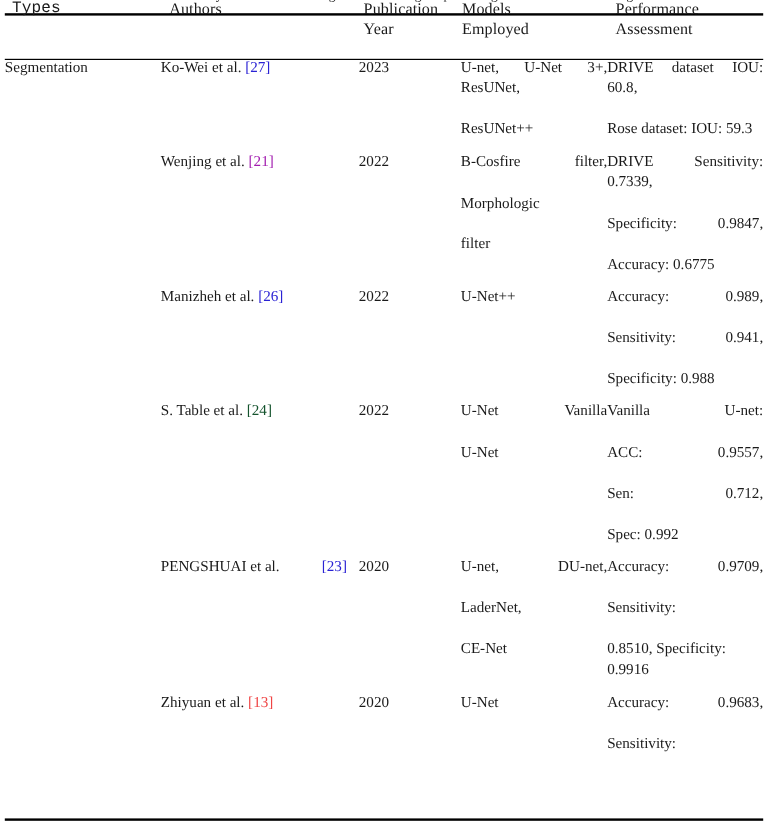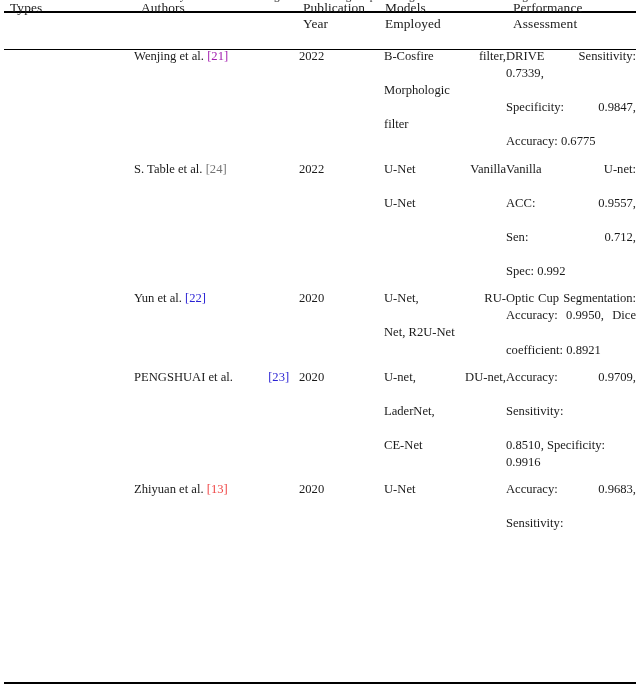--- a/index.html
+++ b/index.html
@@ -75,21 +75,21 @@
     font-weight: bold;
     font-size: 13.4px;
     line-height: 16.4px;
     text-align: left;
     height: 37px;
     padding-top: 4px;
     box-sizing: border-box;
     letter-spacing: 0.1px;
   }
   thead th .hwrap { display: block; }
-  thead th.h-types  { padding-left: 6px; }
+  thead th.h-types  { padding-left: 6px; font-family: Liberation Mono, monospace; }
   thead th.h-auth   { padding-left: 7px; }
   thead th.h-year   { padding-left: 4px; }
   thead th.h-models { padding-left: 1px; }
   thead th.h-perf   { padding-left: 7px; }
 
   tbody tr.datarow > td {
     font-size: 12.6px;
     line-height: 17.1px;
     padding-top: 10px;
     padding-bottom: 0;
@@ -172,64 +172,77 @@
           <span class="hwrap">Employed</span>
         </th>
         <th class="h-perf">
           <span class="hwrap">Performance</span>
           <span class="hwrap">Assessment</span>
         </th>
       </tr>
     </thead>
     <tbody id="table-body">
         <tr class="datarow">
+          <td class="t-types">Segmentation</td>
+          <td class="t-auth"><span>Ko-Wei et al. </span><span class="cite" style="color: rgb(42, 34, 212);">[27]</span></td>
+          <td class="t-year">2023</td>
+          <td class="t-models">
+            <span class="just-line">U-net, U-Net 3+, ResUNet,</span>
+            <span class="last-line">ResUNet++</span>
+          </td>
+          <td class="t-perf">
+            <span class="just-line">DRIVE dataset IOU: 60.8,</span>
+            <span class="last-line">Rose dataset: IOU: 59.3</span>
+          </td>
+        </tr>
+        <tr class="datarow">
           <td class="t-types"></td>
           <td class="t-auth"><span>Wenjing et al. </span><span class="cite" style="color: #a21caf;">[21]</span></td>
           <td class="t-year">2022</td>
           <td class="t-models">
             <span class="just-line">B-Cosfire filter,</span>
             <span class="just-line">Morphologic</span>
             <span class="last-line">filter</span>
           </td>
           <td class="t-perf">
             <span class="just-line">DRIVE Sensitivity: 0.7339,</span>
             <span class="just-line">Specificity: 0.9847,</span>
             <span class="last-line">Accuracy: 0.6775</span>
           </td>
         </tr>
         <tr class="datarow">
           <td class="t-types"></td>
-          <td class="t-auth"><span>S. Table et al. </span><span class="cite" style="color: #737373;">[24]</span></td>
+          <td class="t-auth"><span>Manizheh et al. </span><span class="cite" style="color: rgb(42, 34, 212);">[26]</span></td>
+          <td class="t-year">2022</td>
+          <td class="t-models">
+            <span class="last-line">U-Net++</span>
+          </td>
+          <td class="t-perf">
+            <span class="just-line">Accuracy: 0.989,</span>
+            <span class="just-line">Sensitivity: 0.941,</span>
+            <span class="last-line">Specificity: 0.988</span>
+          </td>
+        </tr>
+        <tr class="datarow">
+          <td class="t-types"></td>
+          <td class="t-auth"><span>S. Table et al. </span><span class="cite" style="color: #14532d;">[24]</span></td>
           <td class="t-year">2022</td>
           <td class="t-models">
             <span class="just-line">U-Net Vanilla</span>
             <span class="last-line">U-Net</span>
           </td>
           <td class="t-perf">
             <span class="just-line">Vanilla U-net:</span>
             <span class="just-line">ACC: 0.9557,</span>
             <span class="just-line">Sen: 0.712,</span>
             <span class="last-line">Spec: 0.992</span>
           </td>
         </tr>
         <tr class="datarow">
           <td class="t-types"></td>
-          <td class="t-auth"><span>Yun et al. </span><span class="cite" style="color: rgb(42, 34, 212);">[22]</span></td>
-          <td class="t-year">2020</td>
-          <td class="t-models">
-            <span class="just-line">U-Net, RU-</span>
-            <span class="last-line">Net, R2U-Net</span>
-          </td>
-          <td class="t-perf">
-            <span class="just-line">Optic Cup Segmentation: Accuracy: 0.9950, Dice</span>
-            <span class="last-line">coefficient: 0.8921</span>
-          </td>
-        </tr>
-        <tr class="datarow">
-          <td class="t-types"></td>
           <td class="t-auth"><span>PENGSHUAI et al. </span><span class="cite" style="color: rgb(42, 34, 212); margin-left: 32px;">[23]</span></td>
           <td class="t-year">2020</td>
           <td class="t-models">
             <span class="just-line">U-net, DU-net,</span>
             <span class="just-line">LaderNet,</span>
             <span class="last-line">CE-Net</span>
           </td>
           <td class="t-perf">
             <span class="just-line">Accuracy: 0.9709,</span>
             <span class="just-line">Sensitivity:</span>

